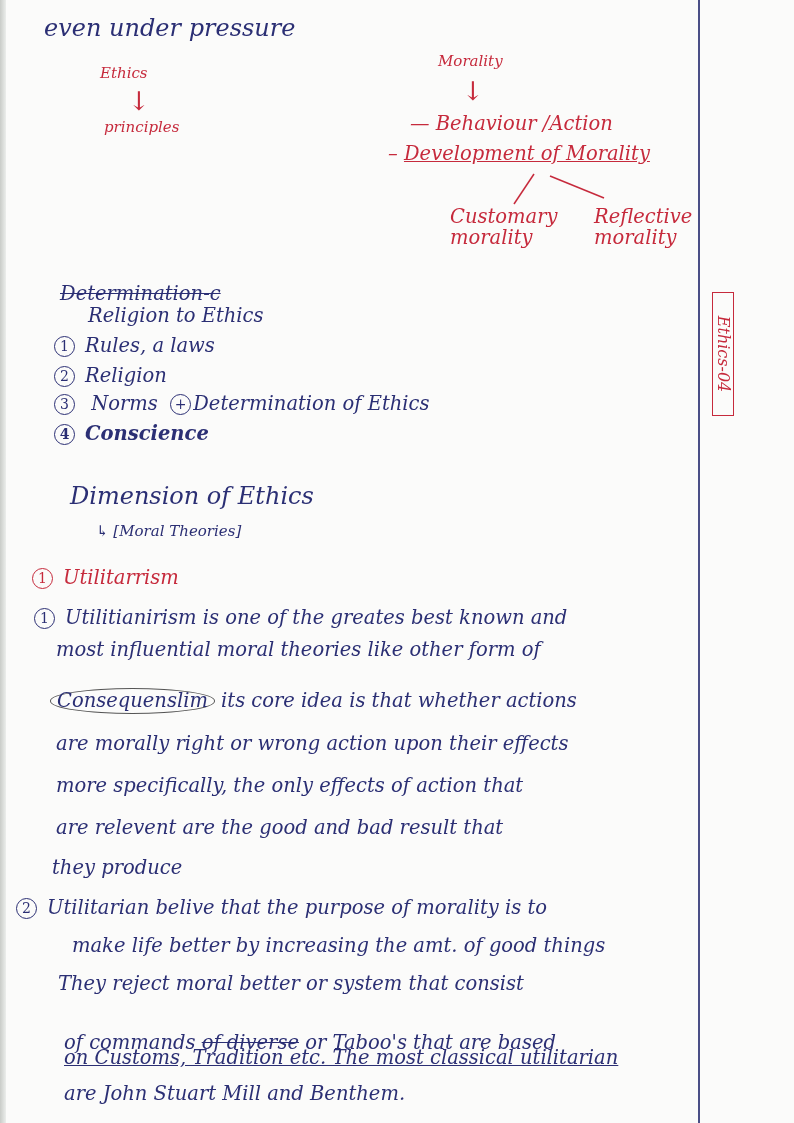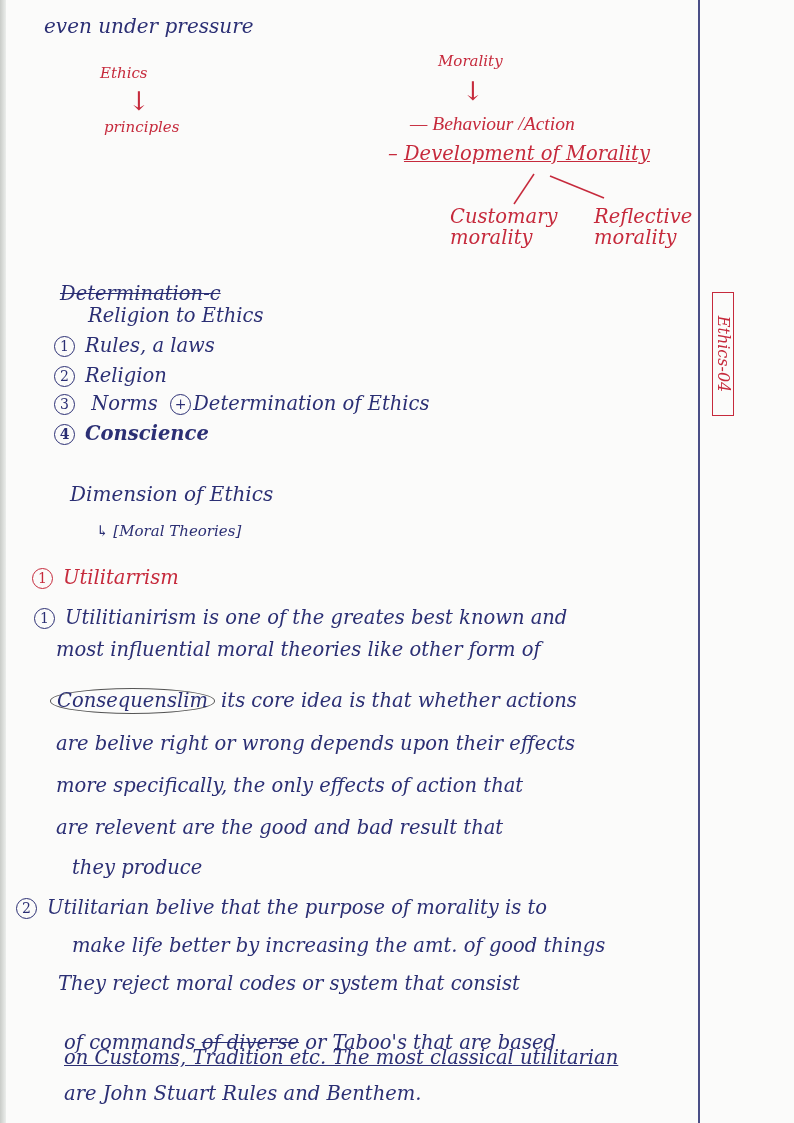--- a/index.html
+++ b/index.html
@@ -14,21 +14,21 @@
     position:absolute; left:0; top:0; width:6px; height:1123px;
     background:linear-gradient(to right,#c9ccc8,#eceeec);
   }
   .margin-line {
     position:absolute; left:698px; top:0; width:1.5px; height:1123px;
     background:#4a4f86;
   }
   .t { position:absolute; white-space:nowrap; line-height:1; }
   .blue { color:#2b2f74; }
   .red { color:#c62a3c; }
-  .s26 { font-size:20px; }
+  .s26 { font-size:24px; }
   .s22 { font-size:15px; }
   .s20 { font-size:19.5px; }
   .arrow { position:absolute; color:#c62a3c; font-size:26px; font-style:normal; line-height:1; }
   .circ {
     display:inline-block; width:19px; height:19px; border:1.5px solid currentColor;
     border-radius:50%; text-align:center; font-size:14px; line-height:19px;
     font-style:normal; margin-right:10px; vertical-align:middle;
   }
   .strike { text-decoration: line-through; }
   .underline { text-decoration: underline; text-decoration-color:#c62a3c; }
@@ -54,21 +54,21 @@
 <div class="margin-line"></div>
 
 <div class="t blue s26" style="left:44px;top:16px;">even under pressure</div>
 
 <div class="t red s22" style="left:100px;top:66px;">Ethics</div>
 <div class="arrow" style="left:128px;top:88px;">↓</div>
 <div class="t red s22" style="left:104px;top:120px;">principles</div>
 
 <div class="t red s22" style="left:438px;top:54px;">Morality</div>
 <div class="arrow" style="left:462px;top:78px;">↓</div>
-<div class="t red s20" style="left:410px;top:114px;font-family:Liberation Serif, serif;">— <span>Behaviour /Action</span></div>
+<div class="t red s20" style="left:410px;top:114px;">— <span>Behaviour /Action</span></div>
 <div class="t red s20" style="left:388px;top:144px;">– <span class="underline">Development of Morality</span></div>
 <svg class="lines" width="794" height="300">
   <line x1="534" y1="174" x2="514" y2="204" stroke="#c62a3c" stroke-width="1.5"></line>
   <line x1="550" y1="176" x2="604" y2="198" stroke="#c62a3c" stroke-width="1.5"></line>
 </svg>
 <div class="t red s20" style="left:450px;top:206px;width:110px;white-space:normal;line-height:1.1;">Customary morality</div>
 <div class="t red s20" style="left:594px;top:206px;width:100px;white-space:normal;line-height:1.1;">Reflective morality</div>
 
 <div class="side-tab">
     <span>Ethics-04</span>
@@ -82,23 +82,23 @@
 <div class="t blue s20" style="left:54px;top:424px;font-weight:bold;"><span class="circ">4</span><span>Conscience</span></div>
 
 <div class="t blue s26" style="left:70px;top:484px;text-align:center;">Dimension of Ethics</div>
 <div class="t blue s22" style="left:96px;top:524px;"><span>↳</span> <span>[Moral Theories]</span></div>
 
 <div class="t red s20" style="left:32px;top:568px;"><span class="circ">1</span><span>Utilitarrism</span></div>
 
 <div class="t blue s20" style="left:34px;top:608px;"><span class="circ">1</span><span>Utilitianirism is one of the greates best known and</span></div>
 <div class="t blue s20" style="left:56px;top:640px;">most influential moral theories like other form of</div>
 <div class="t blue s20" style="left:56px;top:688px;"><span class="oval">Consequenslim</span> <span>its core idea is that whether actions</span></div>
-<div class="t blue s20" style="left:56px;top:734px;">are belive right or wrong depends upon their effects</div>
+<div class="t blue s20" style="left:56px;top:734px;">are morally right or wrong action upon their effects</div>
 <div class="t blue s20" style="left:56px;top:776px;">more specifically, the only effects of action that</div>
 <div class="t blue s20" style="left:56px;top:818px;">are relevent are the good and bad result that</div>
-<div class="t blue s20" style="left:52px;top:858px;margin-left:20px;">they produce</div>
+<div class="t blue s20" style="left:52px;top:858px;">they produce</div>
 
 <div class="t blue s20" style="left:16px;top:898px;"><span class="circ">2</span><span>Utilitarian belive that the purpose of morality is to</span></div>
 <div class="t blue s20" style="left:72px;top:936px;">make life better by increasing the amt. of good things</div>
-<div class="t blue s20" style="left:58px;top:974px;">They reject moral codes or system that consist</div>
+<div class="t blue s20" style="left:58px;top:974px;">They reject moral better or system that consist</div>
 <div class="t blue s20" style="left:64px;top:1010px;margin-top:23px;">of commands <span class="strike">of diverse</span> or Taboo's that are based</div>
 <div class="t blue s20" style="left:64px;top:1048px;text-decoration:underline;">on Customs, Tradition etc. The most classical utilitarian</div>
-<div class="t blue s20" style="left:64px;top:1084px;">are John Stuart Rules and Benthem.</div>
+<div class="t blue s20" style="left:64px;top:1084px;">are John Stuart Mill and Benthem.</div>
 
 </body></html>

